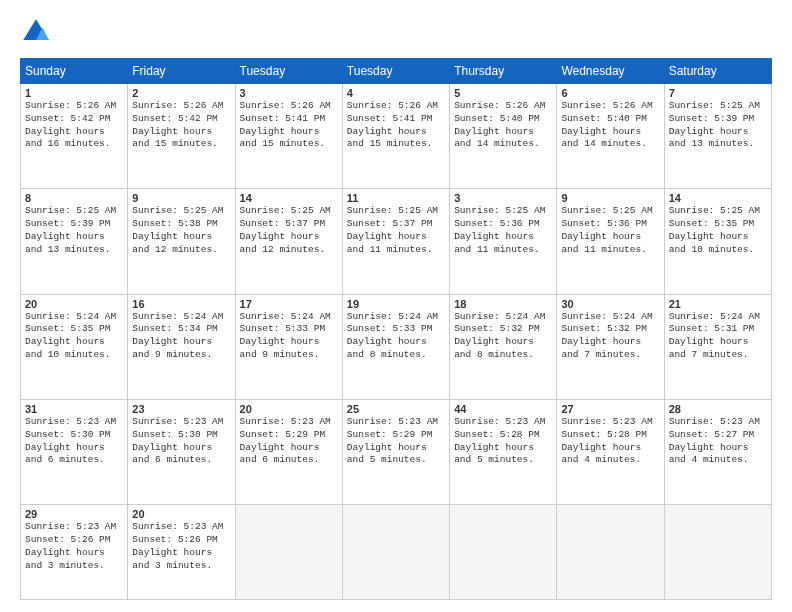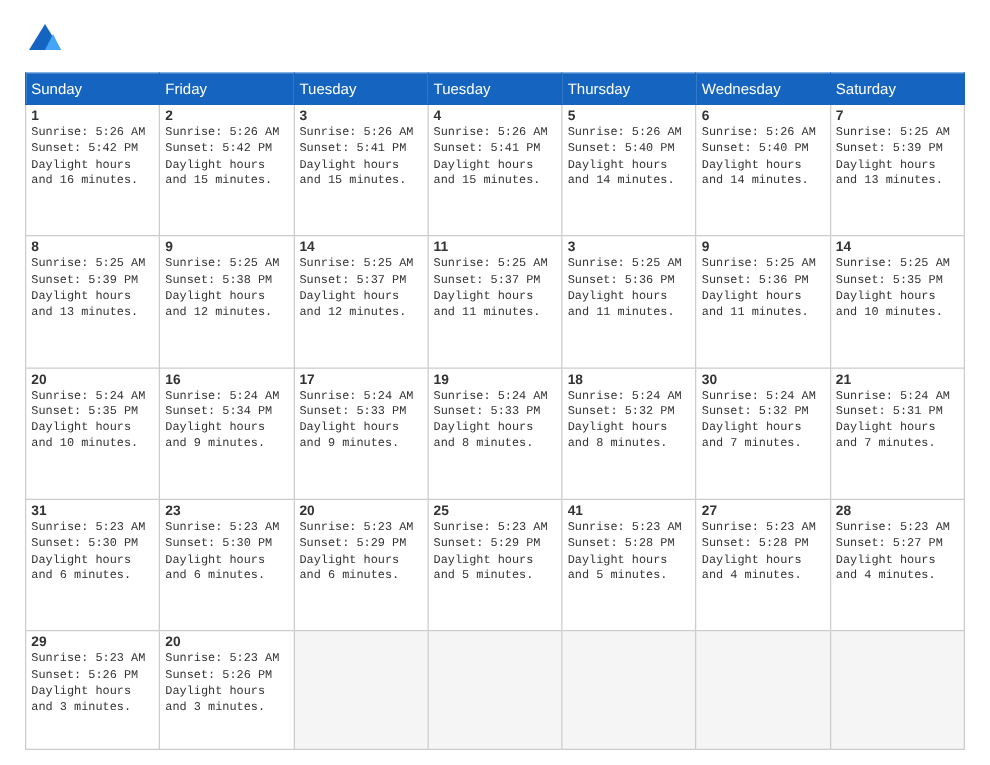--- a/index.html
+++ b/index.html
@@ -236,21 +236,21 @@
           </td>
           <td>
             <span class="day-num">20</span>
             <div class="day-info">Sunrise: 5:23 AM<br>Sunset: 5:29 PM<br>Daylight hours<br>and 6 minutes.</div>
           </td>
           <td>
             <span class="day-num">25</span>
             <div class="day-info">Sunrise: 5:23 AM<br>Sunset: 5:29 PM<br>Daylight hours<br>and 5 minutes.</div>
           </td>
           <td>
-            <span class="day-num">41</span>
+            <span class="day-num">44</span>
             <div class="day-info">Sunrise: 5:23 AM<br>Sunset: 5:28 PM<br>Daylight hours<br>and 5 minutes.</div>
           </td>
           <td>
             <span class="day-num">27</span>
             <div class="day-info">Sunrise: 5:23 AM<br>Sunset: 5:28 PM<br>Daylight hours<br>and 4 minutes.</div>
           </td>
           <td>
             <span class="day-num">28</span>
             <div class="day-info">Sunrise: 5:23 AM<br>Sunset: 5:27 PM<br>Daylight hours<br>and 4 minutes.</div>
           </td>

